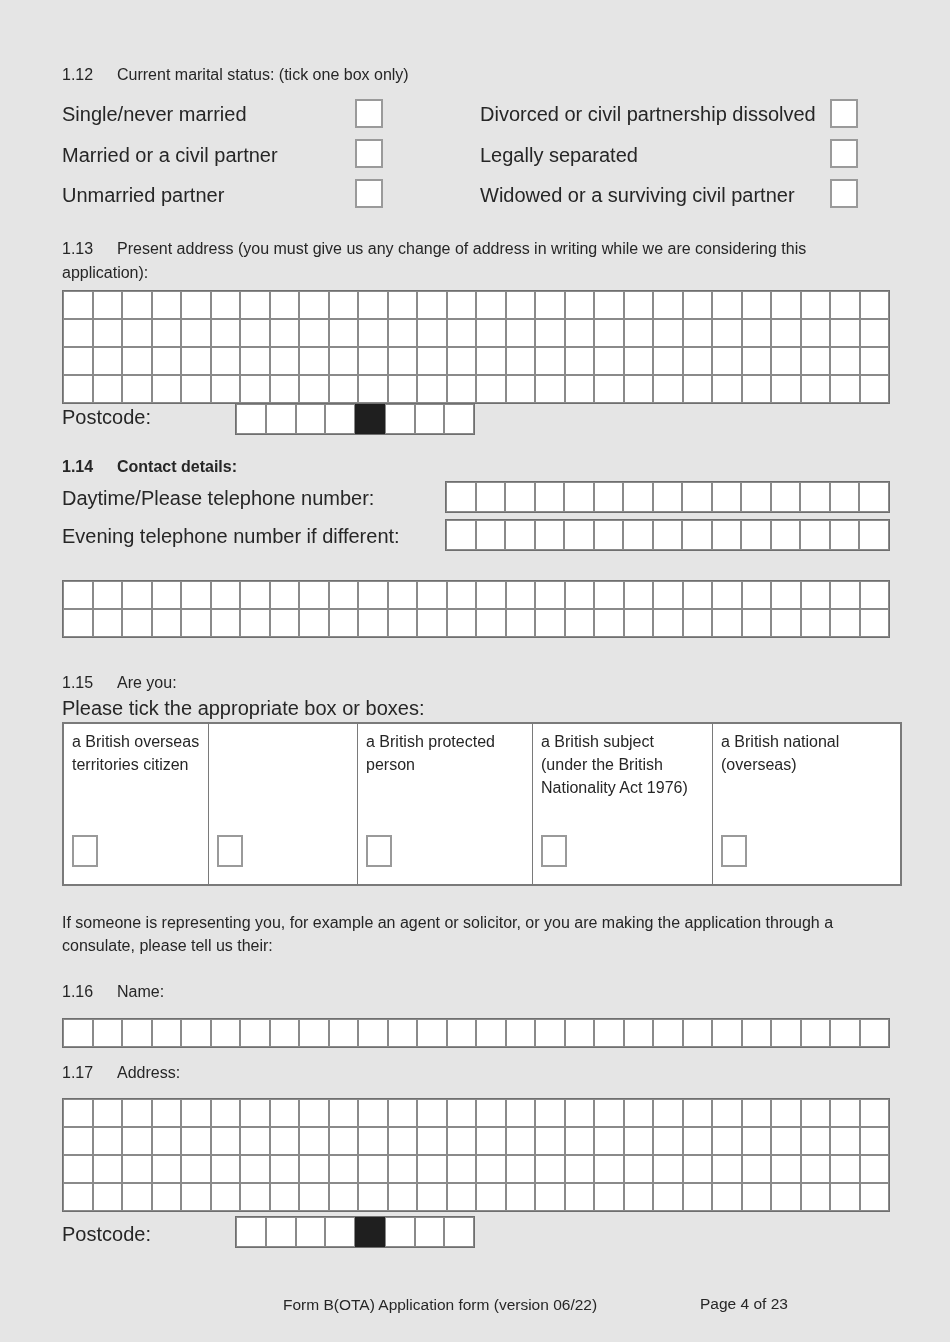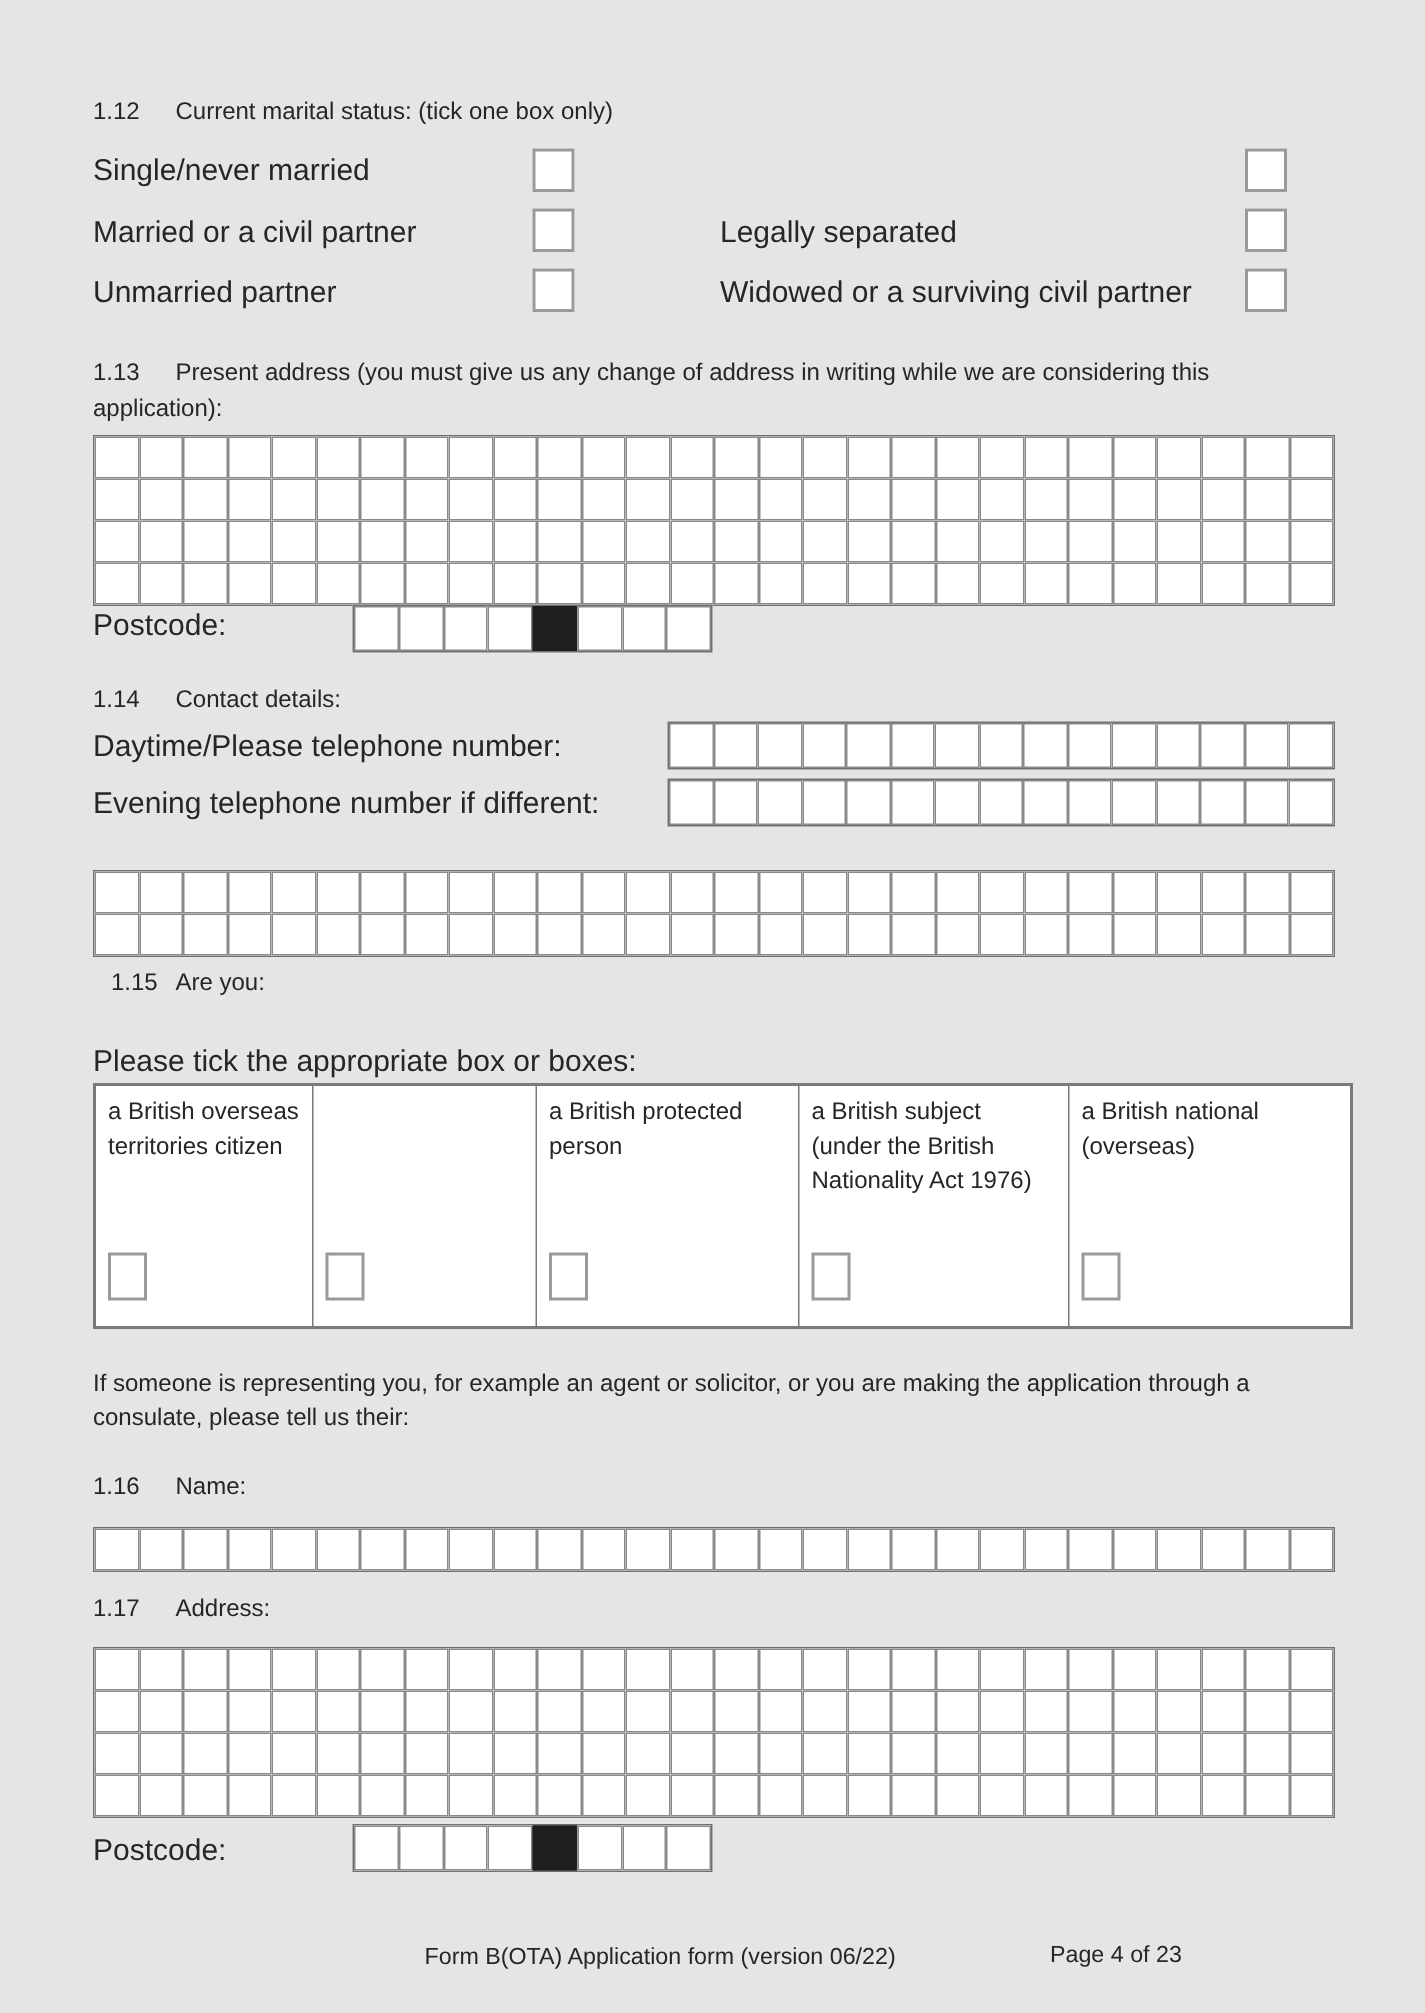--- a/index.html
+++ b/index.html
@@ -66,20 +66,21 @@
 <body>
 
 <div id="page">
 
   <div class="abs qhead" style="left:62px;top:63px;">
     <span class="qnum">1.12</span><span>Current marital status: (tick one box only)</span>
   </div>
 
   <div class="abs lbl" style="left:62px;top:104px;">Single/never married</div>
   <div class="abs cb" style="left:355px;top:99px;"></div>
+  <div class="abs lbl" style="left:480px;top:104px;">Divorced or civil partnership dissolved</div>
   <div class="abs cb" style="left:830px;top:99px;"></div>
 
   <div class="abs lbl" style="left:62px;top:145px;">Married or a civil partner</div>
   <div class="abs cb" style="left:355px;top:139px;"></div>
   <div class="abs lbl" style="left:480px;top:145px;">Legally separated</div>
   <div class="abs cb" style="left:830px;top:139px;"></div>
 
   <div class="abs lbl" style="left:62px;top:185px;">Unmarried partner</div>
   <div class="abs cb" style="left:355px;top:179px;"></div>
   <div class="abs lbl" style="left:480px;top:185px;">Widowed or a surviving civil partner</div>
@@ -209,21 +210,21 @@
       <div class="cell"></div>
       <div class="cell"></div>
       <div class="cell"></div>
       <div class="cell"></div>
       <div class="cell black"></div>
       <div class="cell"></div>
       <div class="cell"></div>
       <div class="cell"></div>
     </div>
 
-  <div class="abs qhead" style="left:62px;top:455px;">
+  <div class="abs qhead" style="left:62px;top:455px;font-weight:bold;">
     <span class="qnum">1.14</span><span>Contact details:</span>
   </div>
 
   <div class="abs lbl" style="left:62px;top:488px;">Daytime/Please telephone number:</div>
   <div class="abs chargrid tall" style="left: 445px; top: 481px; width: 445px; grid-template-columns: repeat(15, 1fr);">
       <div class="cell"></div>
       <div class="cell"></div>
       <div class="cell"></div>
       <div class="cell"></div>
       <div class="cell"></div>
@@ -311,21 +312,21 @@
       <div class="cell"></div>
       <div class="cell"></div>
       <div class="cell"></div>
       <div class="cell"></div>
       <div class="cell"></div>
       <div class="cell"></div>
       <div class="cell"></div>
       <div class="cell"></div>
     </div>
 
-  <div class="abs qhead" style="left:62px;top:644px;text-align:center;">
+  <div class="abs qhead" style="left:62px;top:671px;">
     <span class="qnum">1.15</span><span>Are you:</span>
   </div>
   <div class="abs lbl" style="left:62px;top:698px;">Please tick the appropriate box or boxes:</div>
 
   <div class="abs nat-table" style="left:62px;top:722px;">
     <div class="nat-cell">
       <div>a British overseas territories citizen</div>
       <div class="cb-tbl"></div>
     </div>
     <div class="nat-cell">

